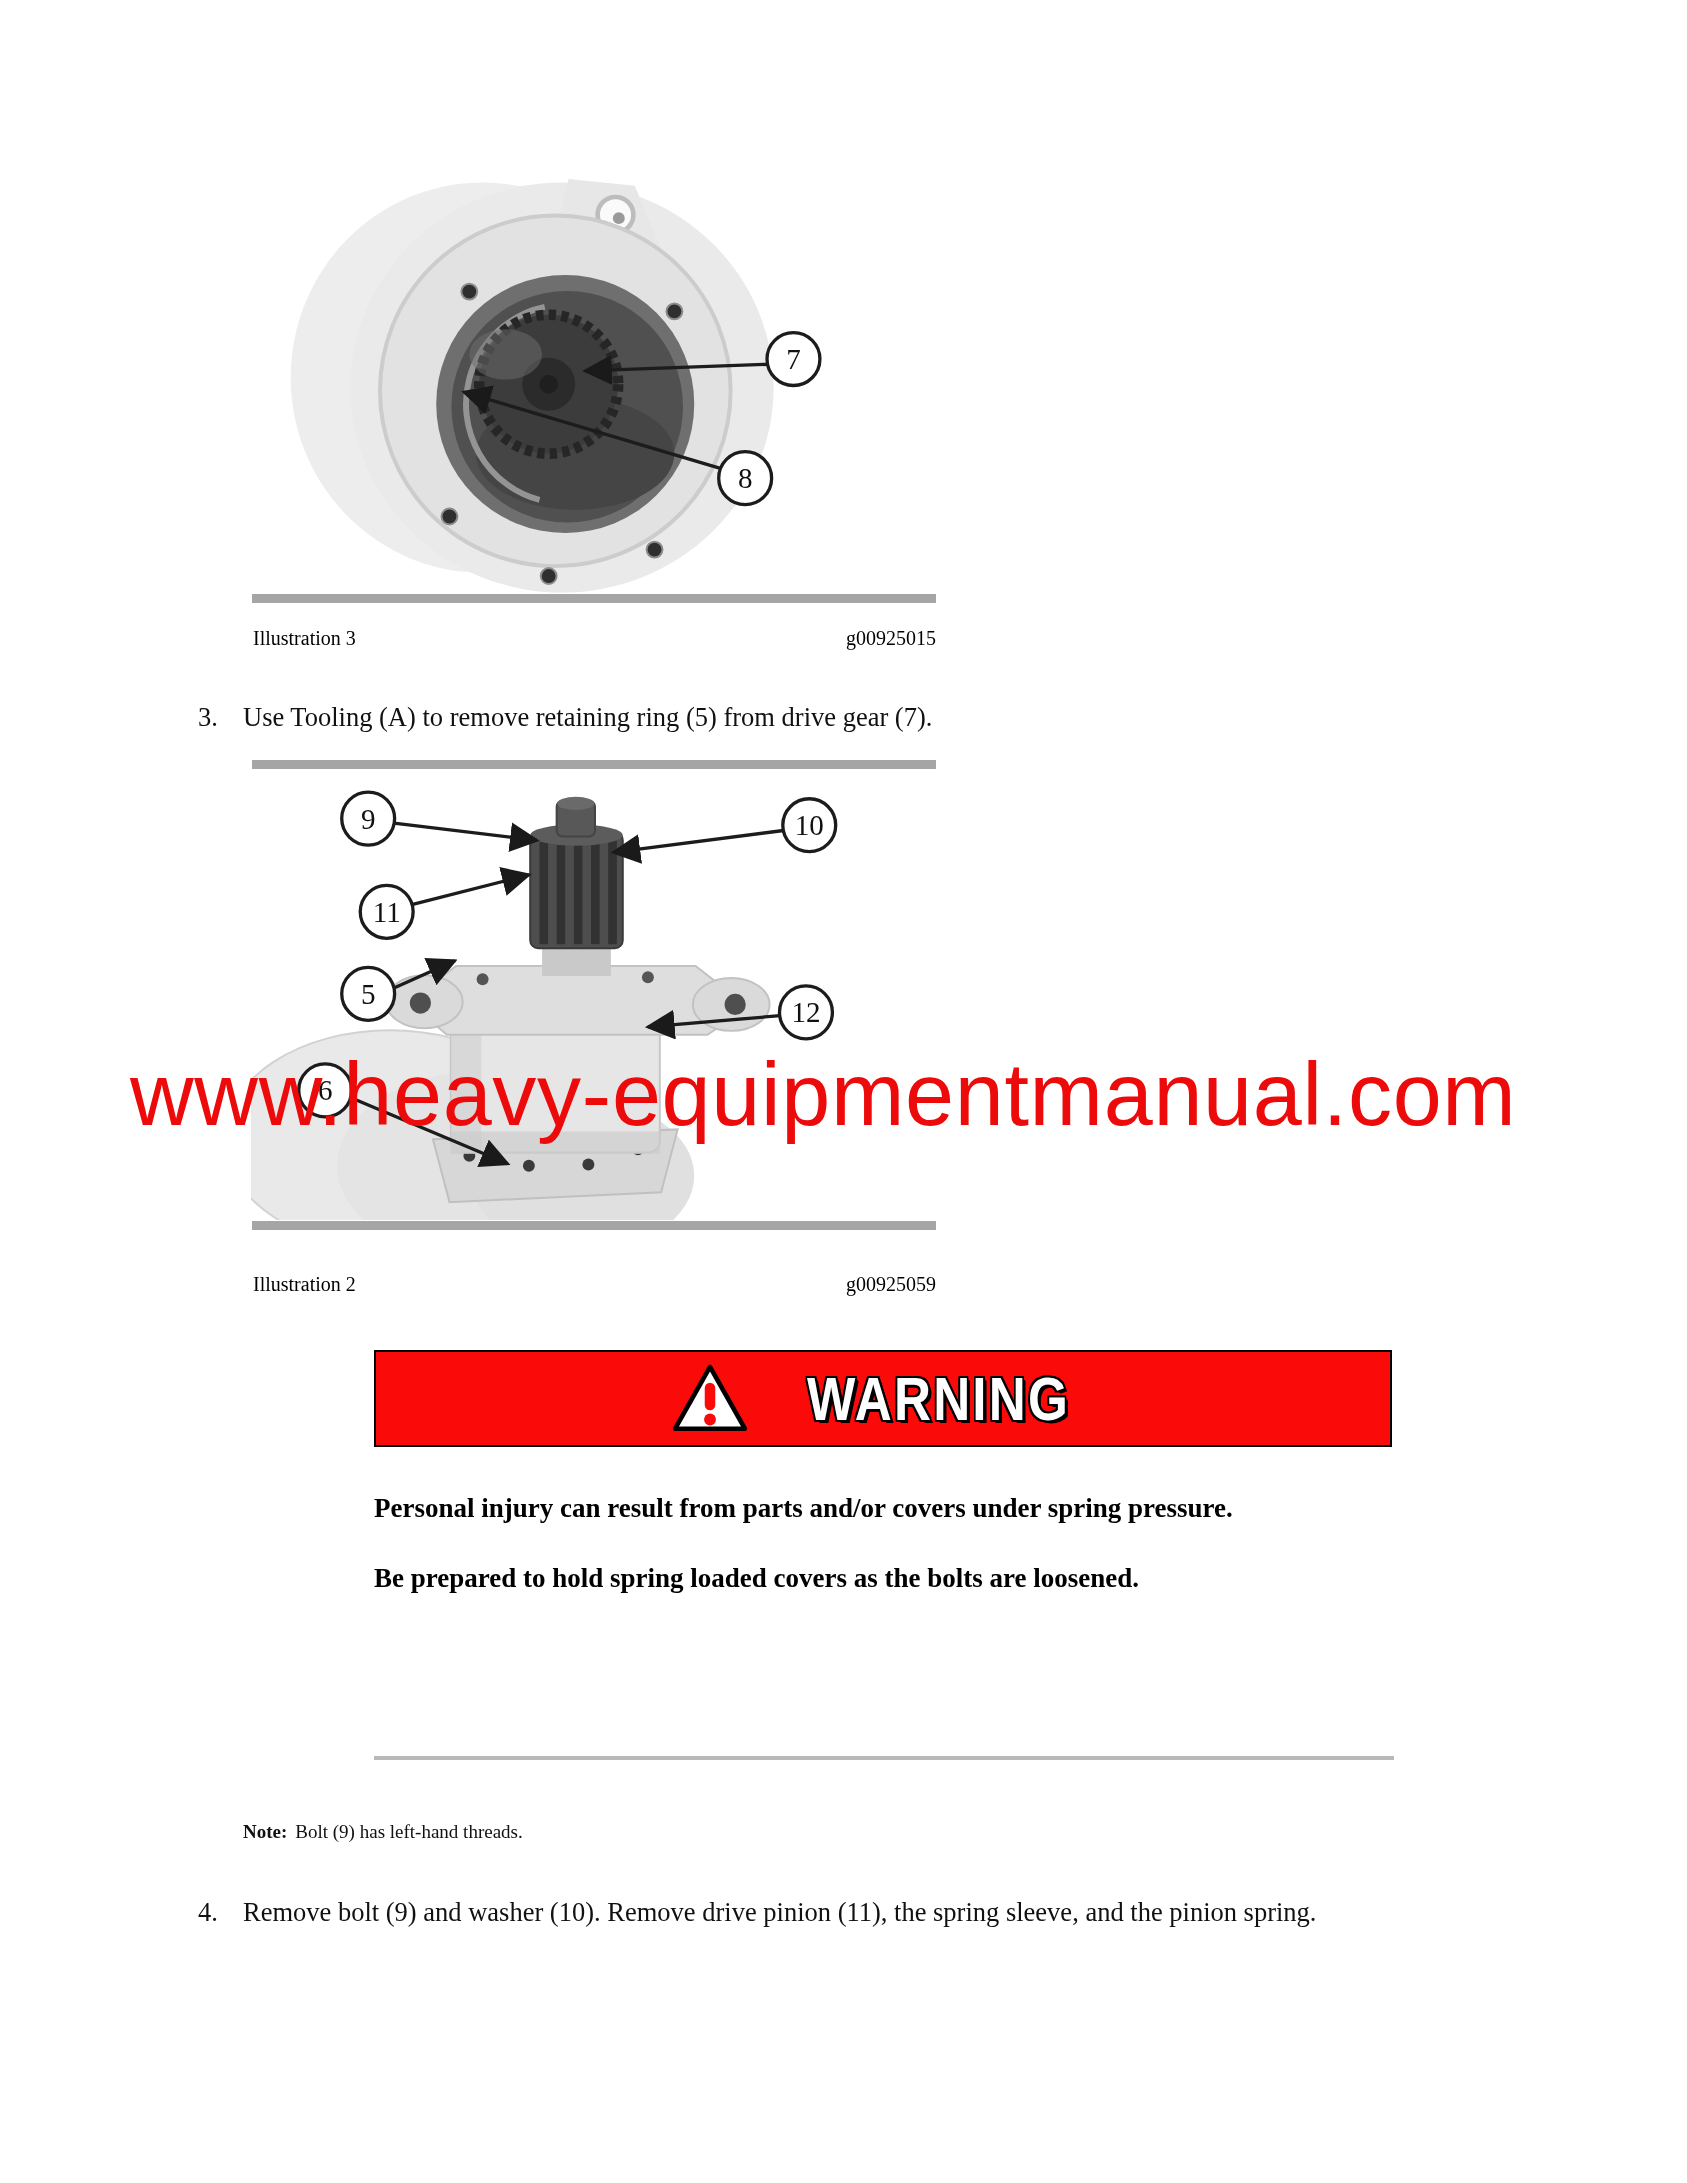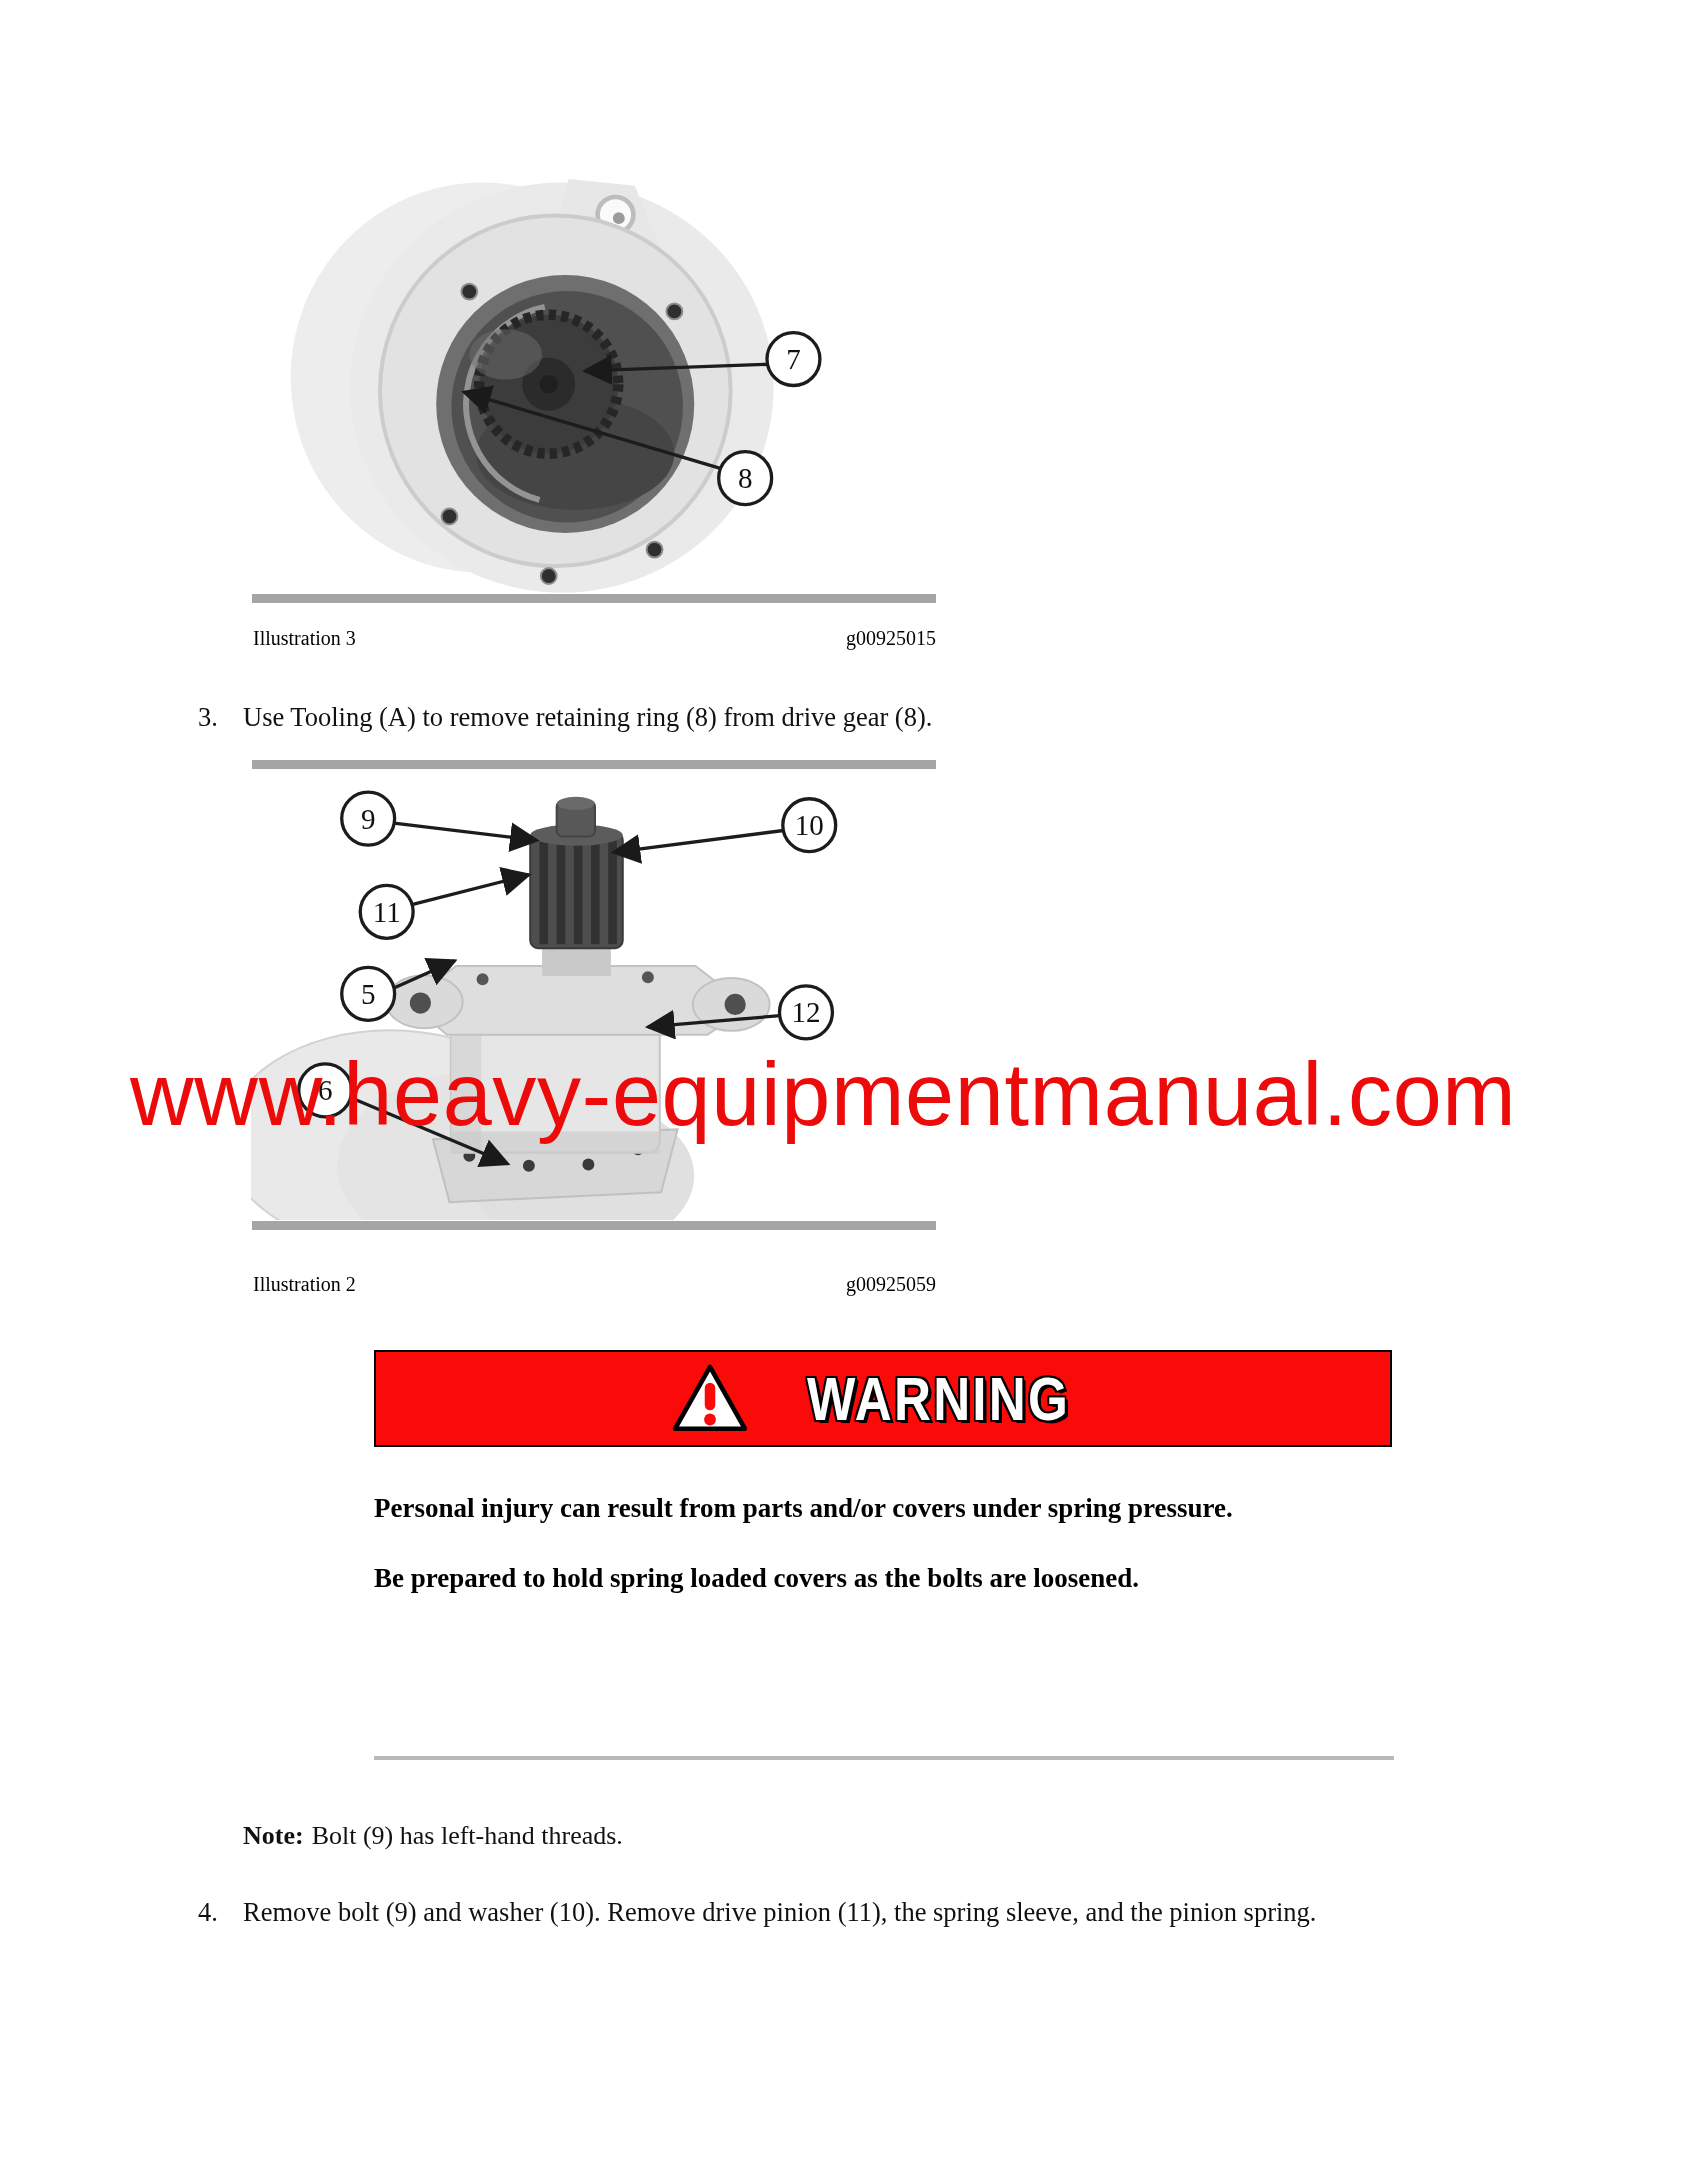--- a/index.html
+++ b/index.html
@@ -18,21 +18,21 @@
   #warning-banner{position:absolute;left:374px;top:1350px;width:1018px;height:97px;
         box-sizing:border-box;border:2.6px solid #000;display:flex;align-items:center;
         justify-content:center;gap:33px;z-index:2;}
   #warning-word{font-family:"Liberation Sans",sans-serif;font-weight:bold;font-size:61px;
         color:#fff;letter-spacing:2.6px;transform:scaleX(0.84);transform-origin:center;
         text-shadow:2px 2px 0 #000,-2px -2px 0 #000,2px -2px 0 #000,-2px 2px 0 #000,
         -2px 0 0 #000,2px 0 0 #000,0 2px 0 #000,0 -2px 0 #000,4px 3.3px 0 #000,3.3px 2px 0 #000;}
   #warning-text{position:absolute;left:374px;top:1487px;width:961px;font-size:27px;
         font-weight:bold;line-height:1.6;color:#000;}
   #warning-text p{margin:0 0 26.5px 0;}
-  #note{position:absolute;left:243px;top:1821px;font-size:26px;}
+  #note{position:absolute;left:243px;top:1821px;font-size:19px;}
   #note .note-label{font-weight:bold;margin-right:8px;}
   svg text.callout-num{font-family:"Liberation Serif",serif;font-size:44px;fill:#111;
         text-anchor:middle;}
   svg circle.callout-circle{fill:#ffffff;stroke:#1c1c1c;stroke-width:5;}
   svg line.callout-line{stroke:#1c1c1c;stroke-width:5;}
   .illus{position:absolute;z-index:1;}
 </style>
 </head>
 <body>
 
@@ -80,21 +80,21 @@
 
   <div class="divider" style="left: 252px; top: 594px; width: 684px; background: rgb(165, 165, 165);"></div>
 
   <div class="caption-row" style="left:253px;top:627px;">
     <span>Illustration 3</span>
     <span>g00925015</span>
   </div>
 
   <div class="step" style="left:198px;top:696px;width:1323px;">
     <span class="step-num">3.</span>
-    <div class="step-text">Use Tooling (A) to remove retaining ring (8) from drive gear (8).</div>
+    <div class="step-text">Use Tooling (A) to remove retaining ring (5) from drive gear (7).</div>
   </div>
 
   <div class="divider" style="left: 252px; top: 760px; width: 684px; background: rgb(165, 165, 165);"></div>
 
   <svg class="illus" style="left:251px;top:769px;" width="688" height="451" viewBox="0 0 1040 682">
     <defs>
       <marker id="ah2" viewBox="0 0 10 10" refX="9" refY="5" markerWidth="9" markerHeight="9" orient="auto-start-reverse">
         <path d="M0,0 L10,5 L0,10 z" fill="#1a1a1a"></path>
       </marker>
     </defs>

